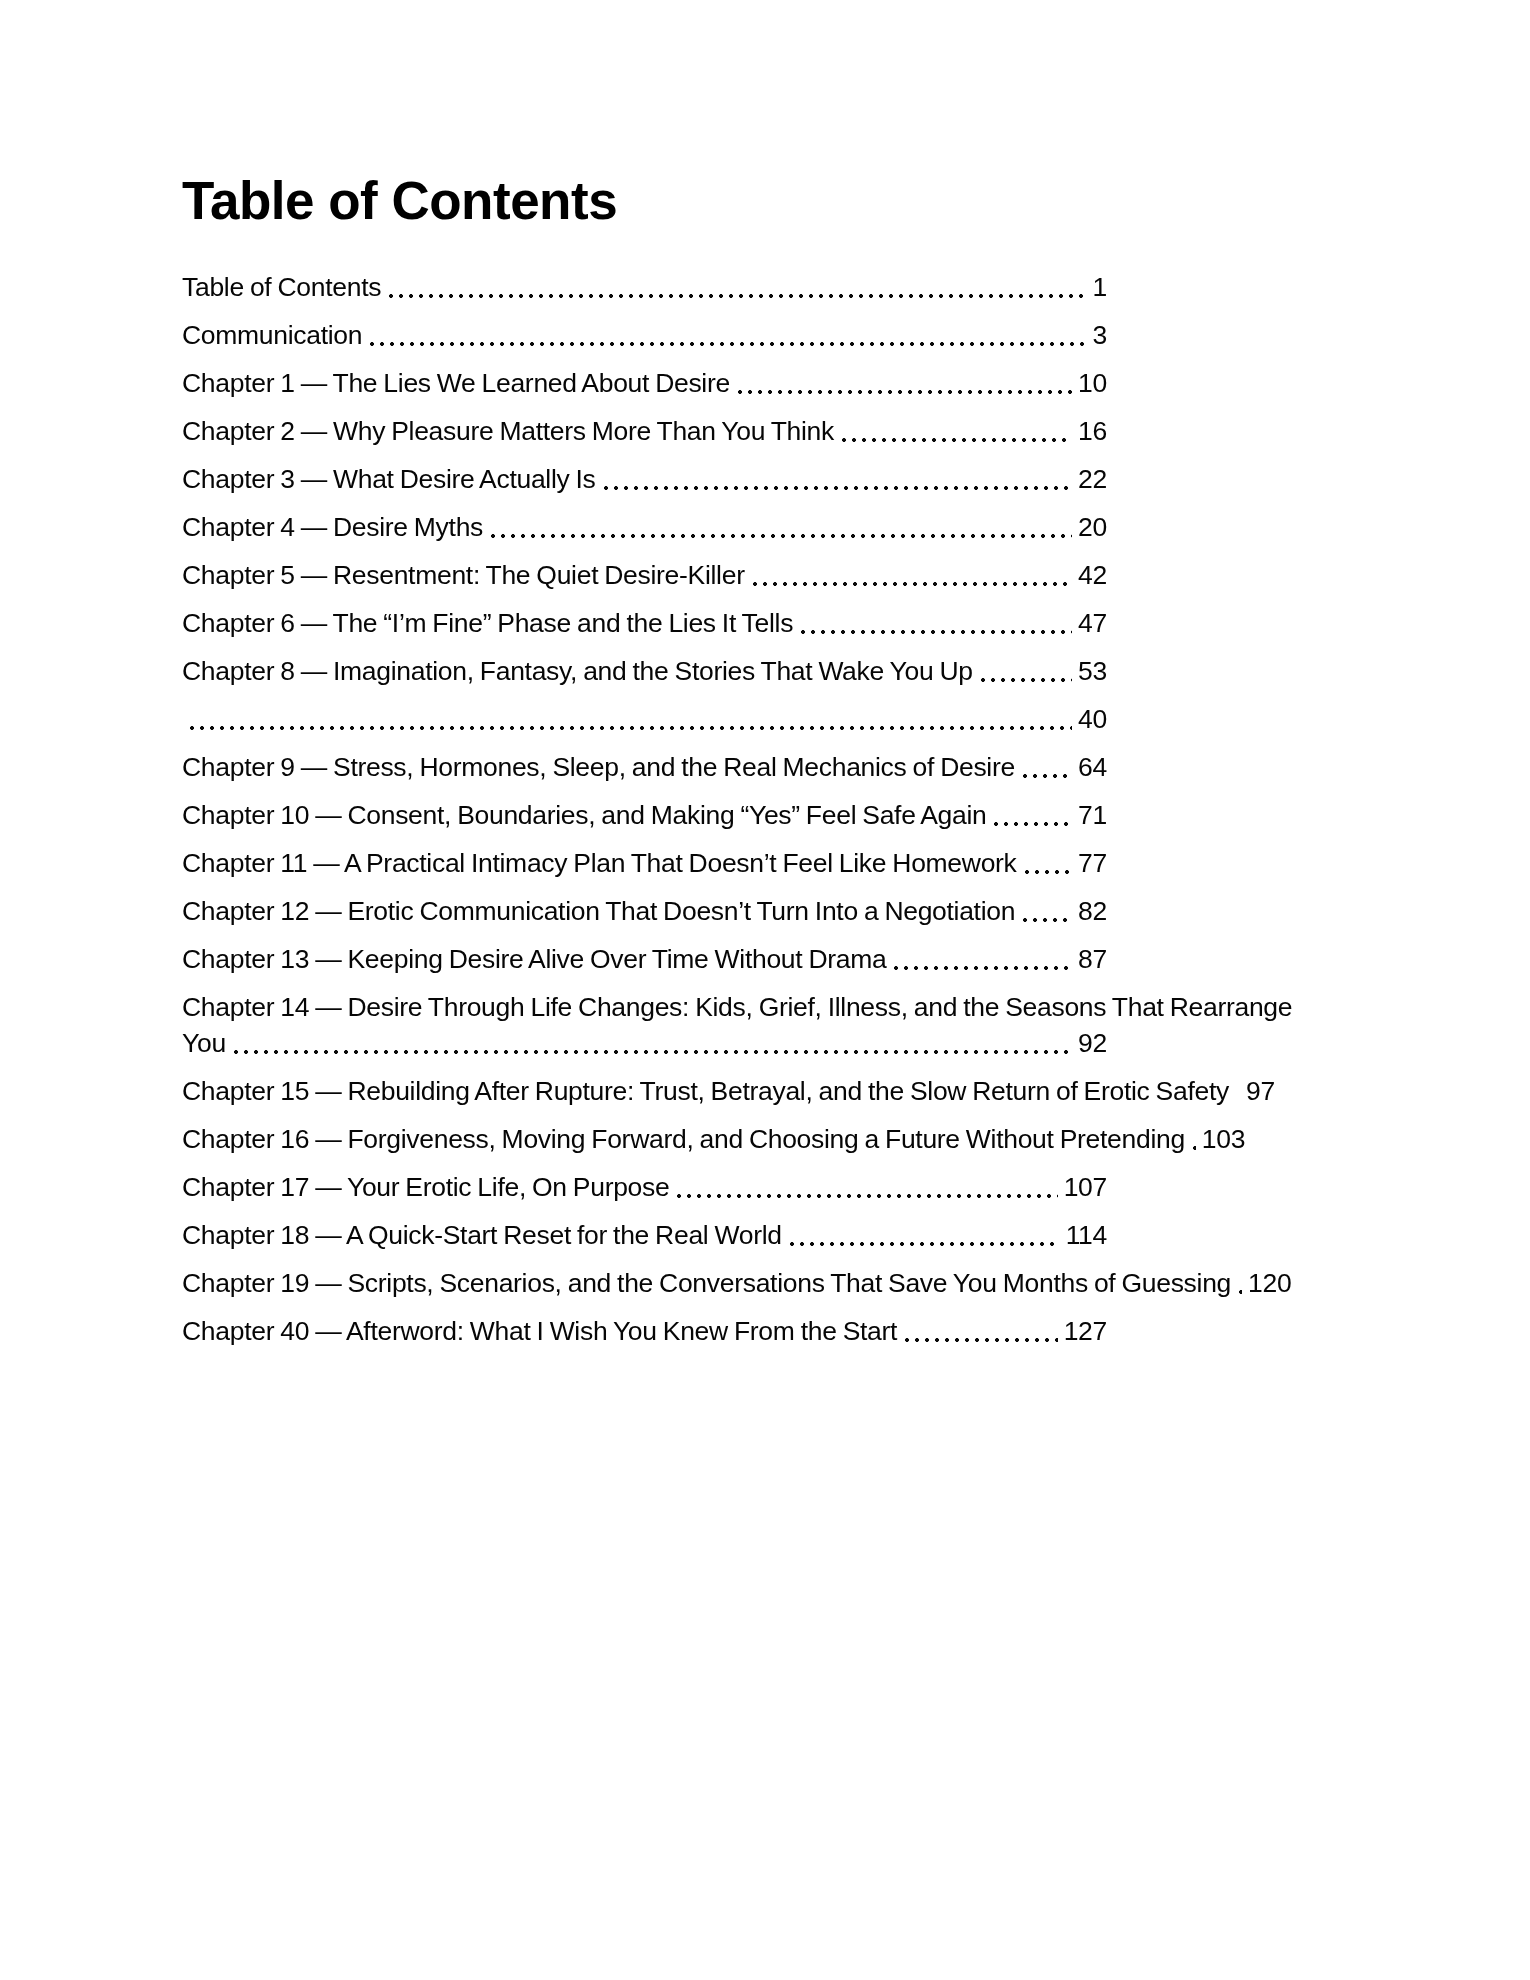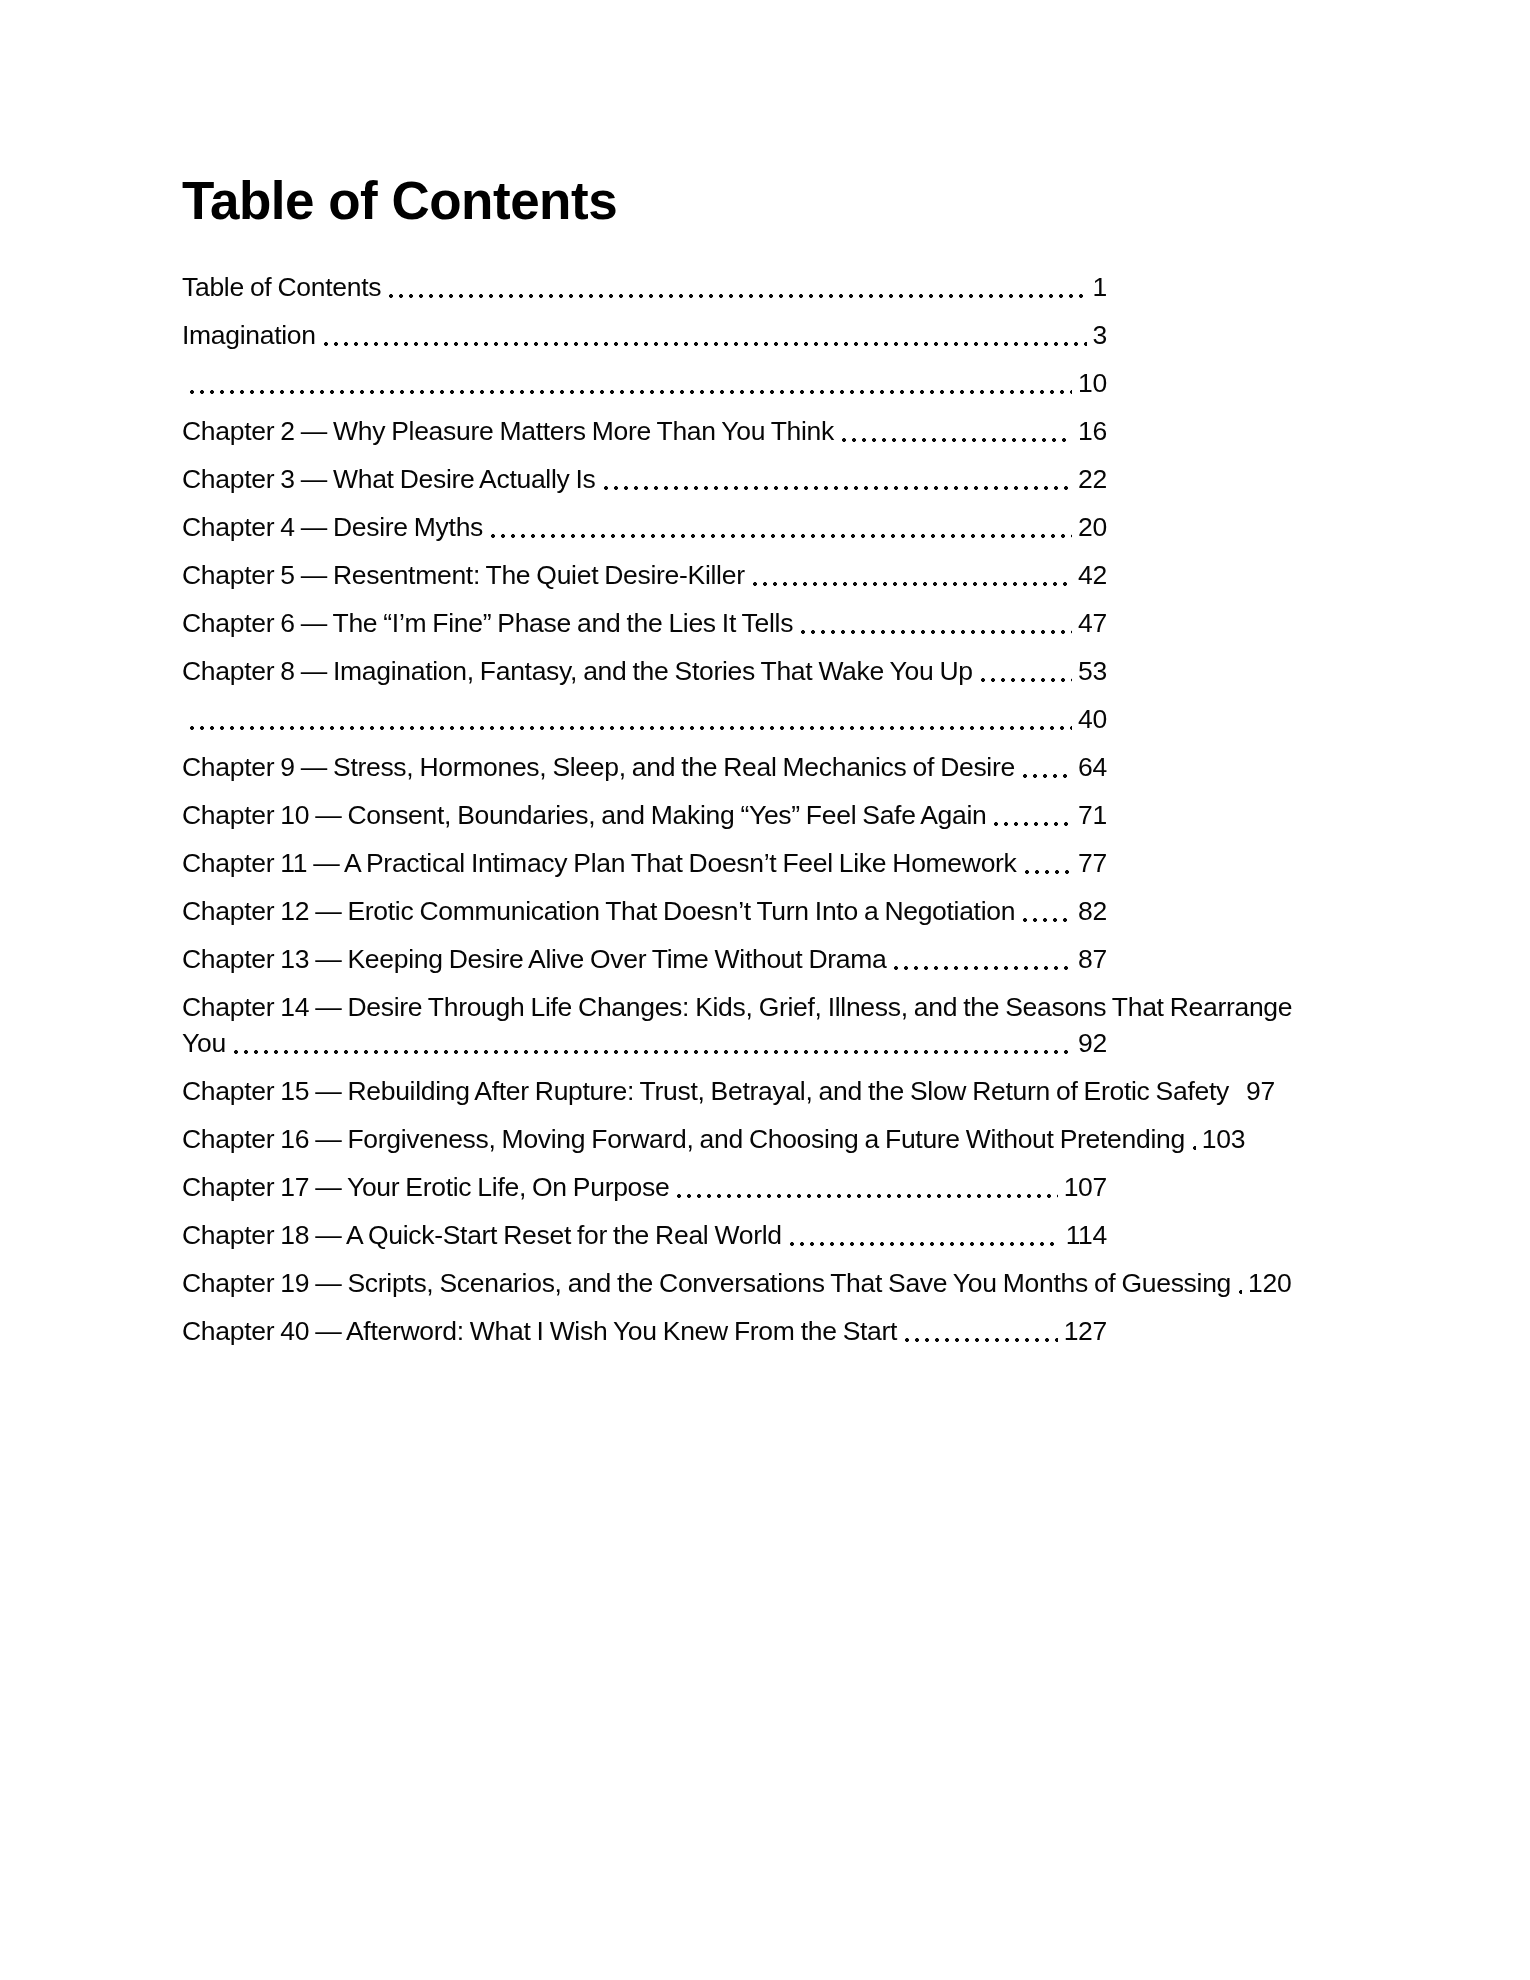--- a/index.html
+++ b/index.html
@@ -78,27 +78,28 @@
   <nav class="toc">
       <div class="toc-item">
         <div class="toc-row">
           <span class="toc-text">Table of Contents</span>
           <span class="toc-leader"></span>
           <span class="toc-page">1</span>
         </div>
       </div>
       <div class="toc-item">
         <div class="toc-row">
-          <span class="toc-text">Imagination</span>
+          <span class="toc-text">Communication</span>
           <span class="toc-leader"></span>
           <span class="toc-page">3</span>
         </div>
       </div>
       <div class="toc-item">
         <div class="toc-row">
+          <span class="toc-text">Chapter 1 — The Lies We Learned About Desire</span>
           <span class="toc-leader"></span>
           <span class="toc-page">10</span>
         </div>
       </div>
       <div class="toc-item">
         <div class="toc-row">
           <span class="toc-text">Chapter 2 — Why Pleasure Matters More Than You Think</span>
           <span class="toc-leader"></span>
           <span class="toc-page">16</span>
         </div>

